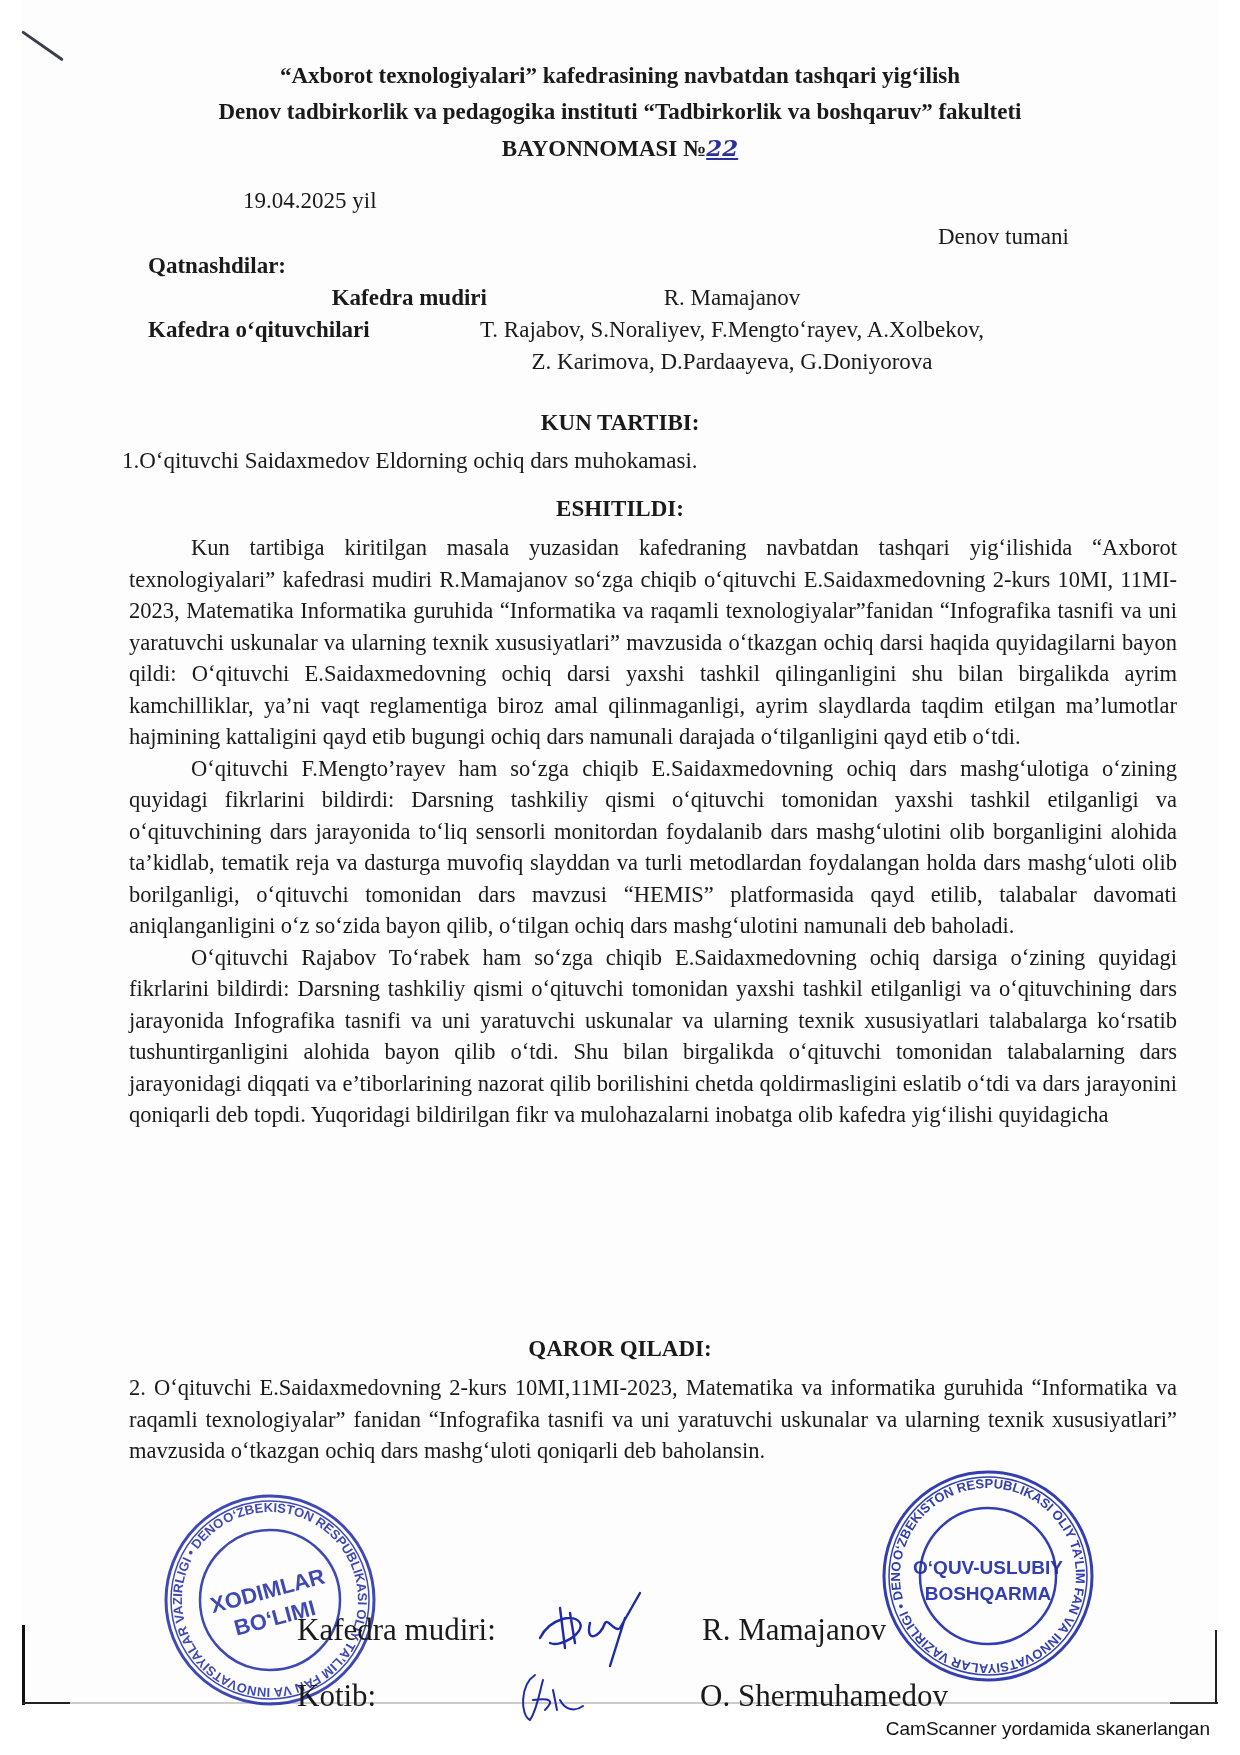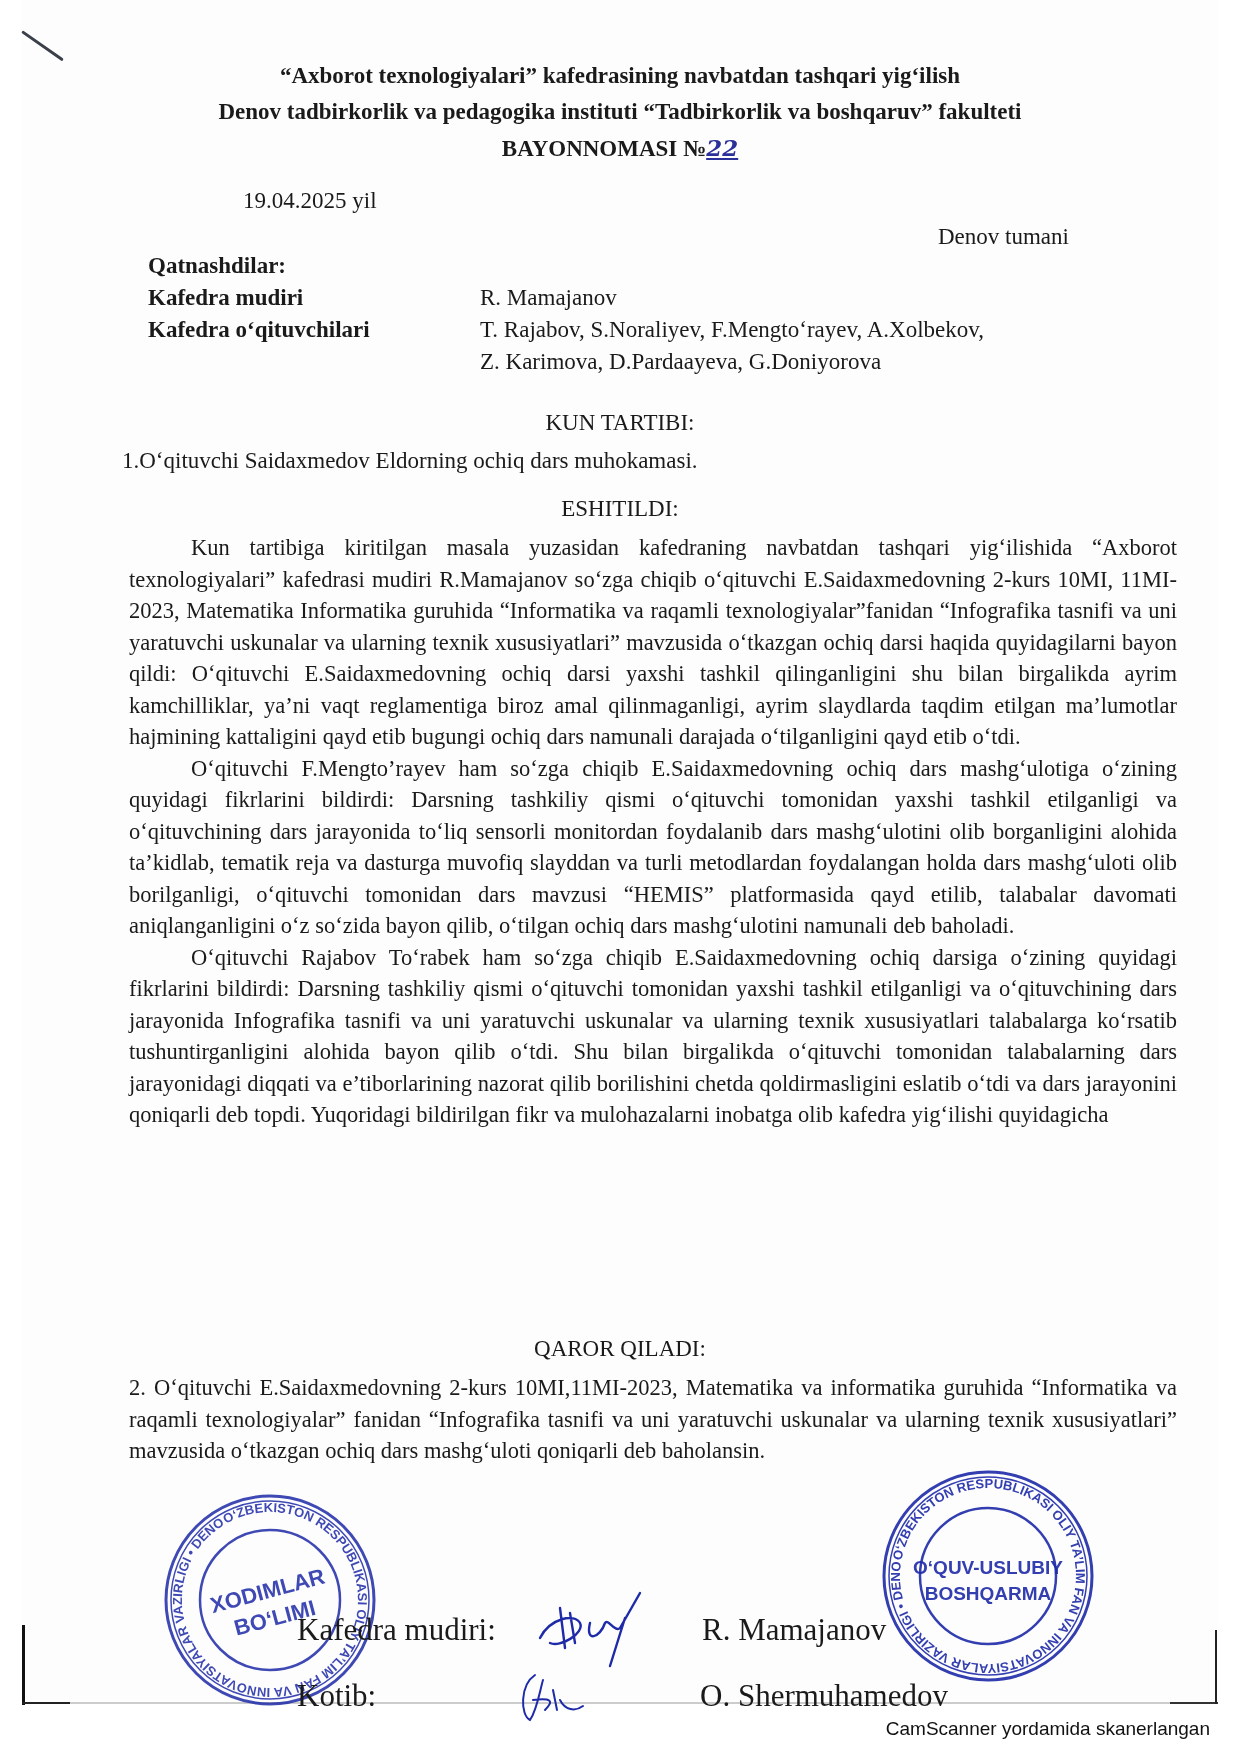--- a/index.html
+++ b/index.html
@@ -32,25 +32,25 @@
     position: absolute; left: 100px; width: 1040px; text-align: center;
     font-weight: bold; font-size: 23px; line-height: 36px;
   }
   .header .line { display: block; }
   .proto-num { color: #2a2f9a; font-style: italic; text-decoration: underline; font-family: "DejaVu Serif", serif; }
   .dateline {
     position: absolute; top: 188px; font-size: 23px;
   }
   .participants { position: absolute; left: 148px; top: 250px; font-size: 23px; line-height: 32px; }
   .participants .lbl { font-weight: bold; }
-  .p-row { display: flex; }
+  .p-row { display: flex; justify-content: center; }
   .p-row .lbl { width: 332px; flex: none; }
   .section-title {
     position: absolute; left: 0; width: 1240px; text-align: center;
-    font-weight: normal; font-size: 23px;
+    font-weight: bold; font-size: 23px;
   }
   .agenda { position: absolute; left: 122px; top: 448px; font-size: 23px; }
   .body-text {
     position: absolute; left: 129px; width: 1048px; font-size: 22.5px; line-height: 31.5px;
     text-align: justify;
   }
   .body-text p { margin: 0; text-indent: 62px; }
   .decisions p { text-indent: 0; }
   .sign-row { position: absolute; font-weight: normal; font-size: 31px; text-align: center; }
   .stamp { position: absolute; }

